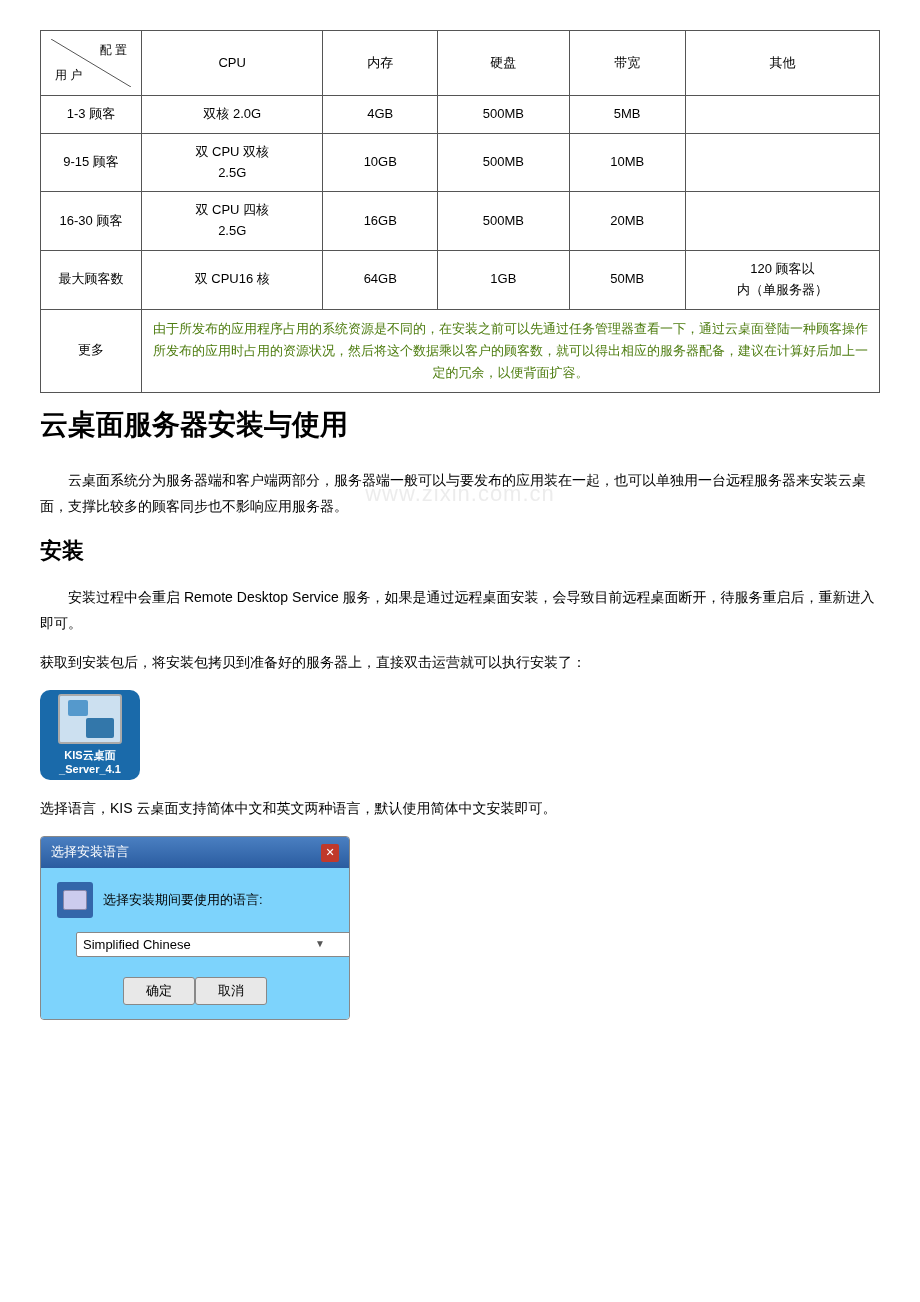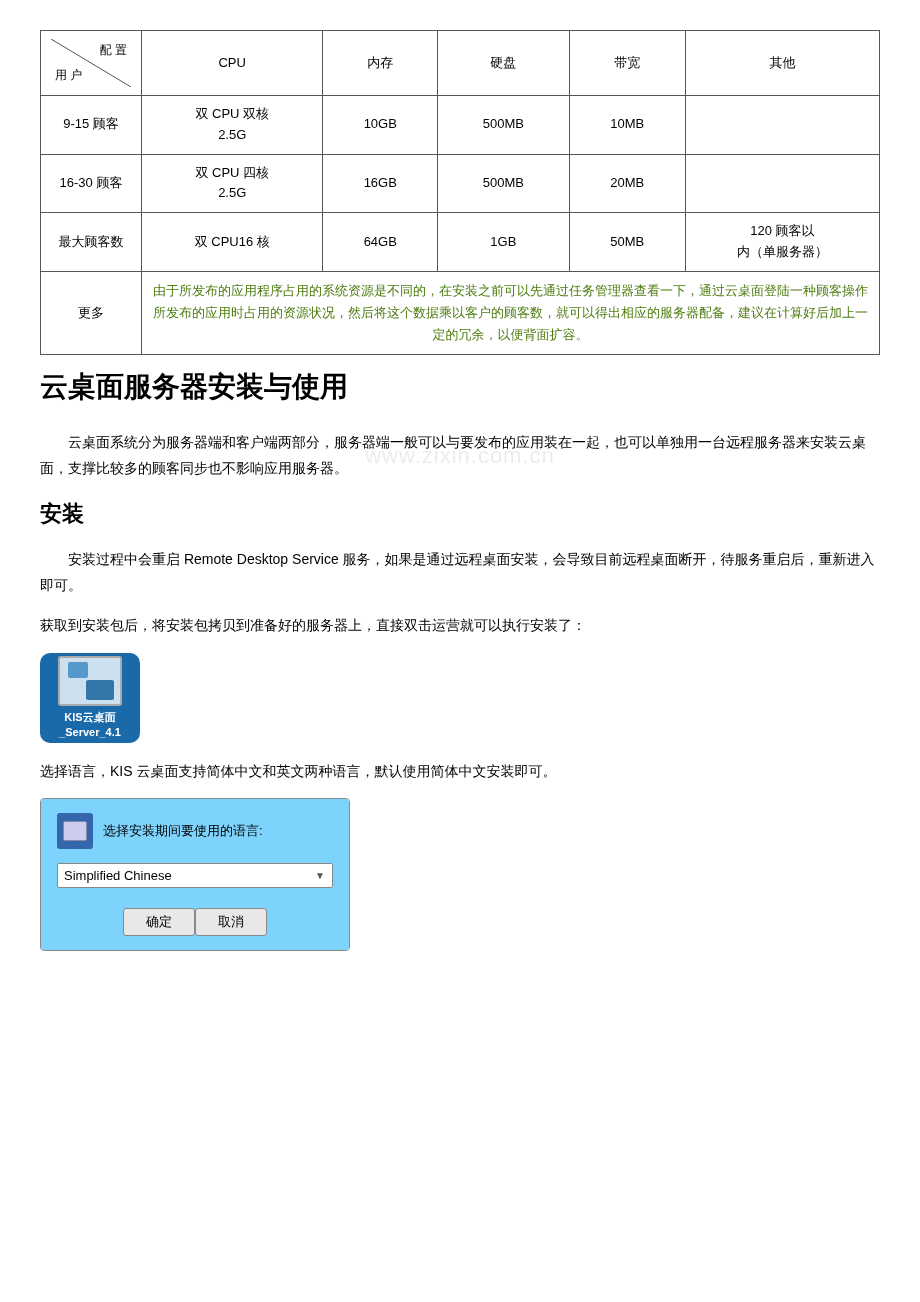--- a/index.html
+++ b/index.html
@@ -232,20 +232,21 @@
     .dialog-select {
       width: 100%;
       padding: 4px 6px;
       border: 1px solid #888;
       border-radius: 2px;
       background: #fff;
       font-size: 13px;
       appearance: none;
       -webkit-appearance: none;
       position: relative;
+      margin-left: 19px;
     }
     .dialog-select-wrap {
       position: relative;
     }
     .dialog-select-wrap::after {
       content: '▼';
       position: absolute;
       right: 8px;
       top: 50%;
       transform: translateY(-50%);
@@ -285,20 +286,28 @@
       </th>
       <th>CPU</th>
       <th>内存</th>
       <th>硬盘</th>
       <th>带宽</th>
       <th>其他</th>
     </tr>
   </thead>
   <tbody>
     <tr>
+      <td>1-3 顾客</td>
+      <td>双核 2.0G</td>
+      <td>4GB</td>
+      <td>500MB</td>
+      <td>5MB</td>
+      <td></td>
+    </tr>
+    <tr>
       <td>9-15 顾客</td>
       <td>双 CPU 双核<br>2.5G</td>
       <td>10GB</td>
       <td>500MB</td>
       <td>10MB</td>
       <td></td>
     </tr>
     <tr>
       <td>16-30 顾客</td>
       <td>双 CPU 四核<br>2.5G</td>
@@ -339,20 +348,26 @@
   <div class="icon-box-inner-img"></div>
   <div class="icon-box-label">
     <span>KIS云桌面</span><br>
     <span>_Server_4.1</span>
   </div>
 </div>
 
 <p class="para-no-indent">选择语言，KIS 云桌面支持简体中文和英文两种语言，默认使用简体中文安装即可。</p>
 
 <div class="dialog-box">
+  <div class="dialog-titlebar">
+    <div class="dialog-titlebar-left">
+      <span>选择安装语言</span>
+    </div>
+    <button class="dialog-close-btn">✕</button>
+  </div>
   <div class="dialog-body">
     <div class="dialog-row">
       <div class="dialog-icon"></div>
       <span class="dialog-label">选择安装期间要使用的语言:</span>
     </div>
     <div class="dialog-select-row">
       <div class="dialog-select-wrap">
         <select class="dialog-select">
           <option value="Simplified Chinese">Simplified Chinese</option>
           <option value="English">English</option>

